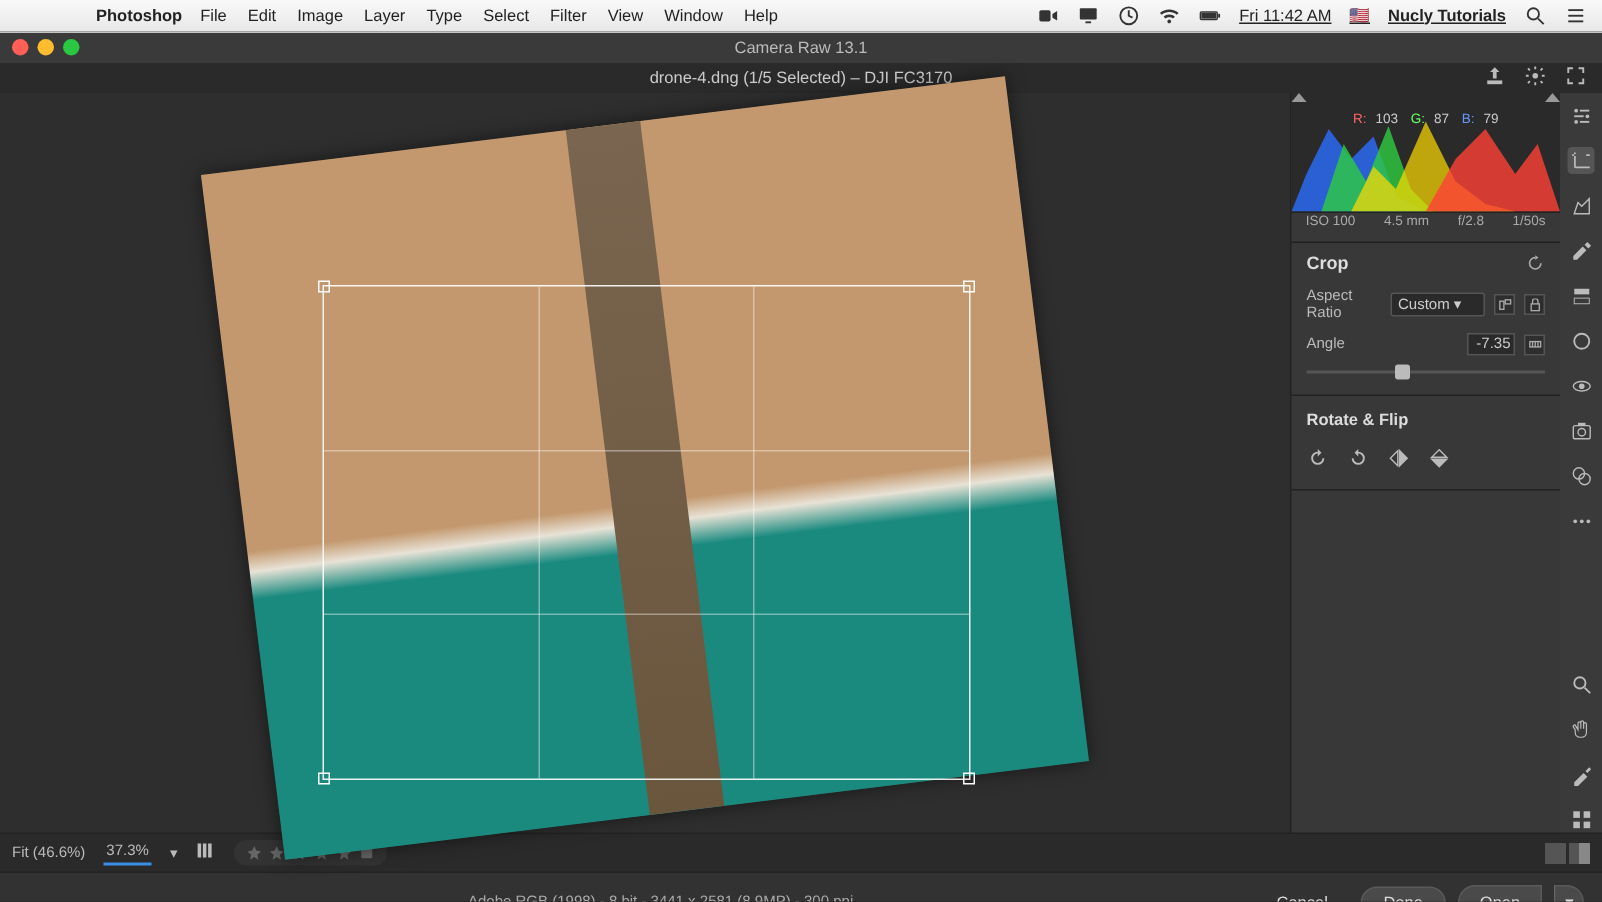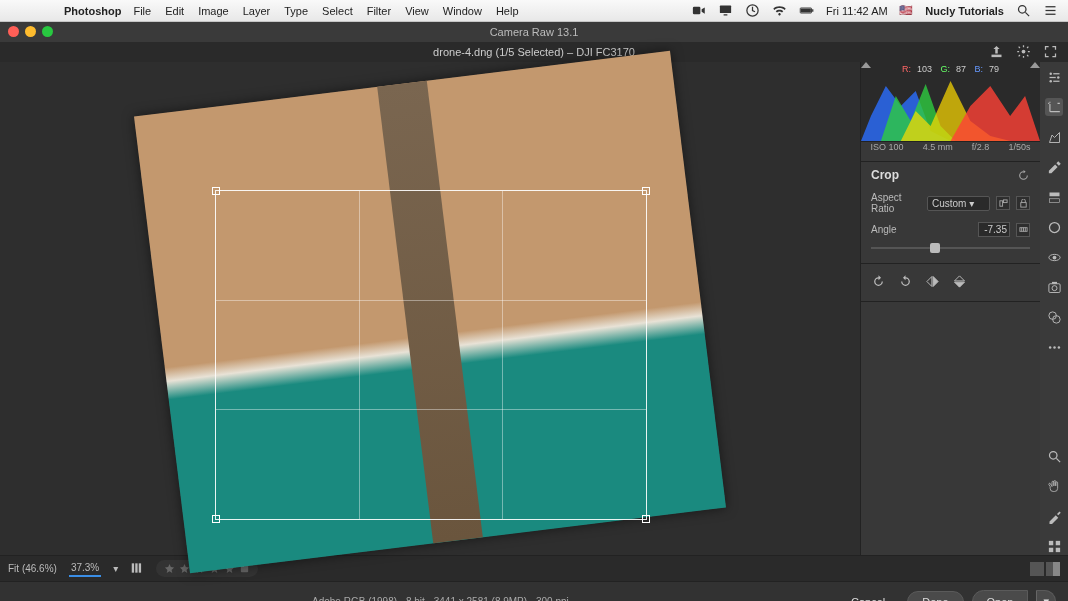--- a/index.html
+++ b/index.html
@@ -4,21 +4,21 @@
 <style>
 * { margin:0; padding:0; box-sizing:border-box; font-family:-apple-system,Helvetica,Arial,sans-serif; }
 body { width:1068px; height:601px; background:#1e1e1e; color:#ccc; font-size:11px; overflow:hidden; }
 
 
 .mac-menubar { height:22px; background:linear-gradient(#f9f9f9,#e8e8e8); display:flex; align-items:center; padding:0 10px; color:#222; border-bottom:1px solid #c5c5c5; }
 .mac-menubar .apple { font-size:14px; margin-right:10px; }
 .mac-menubar .app-name { font-weight:600; margin-right:12px;padding-left:44px; }
 .mac-menubar .menu-item { margin-right:14px; }
 .mac-menubar .spacer { flex:1; }
-.mac-menubar .right-item { margin-left:12px; display:flex; align-items:center; }
+.mac-menubar .right-item { margin-left:12px; display:flex; align-items:center;text-decoration:underline; }
 .mac-menubar svg { width:15px; height:15px; fill:#333; }
 
 
 .title-row { height:20px; background:#3a3a3a; text-align:center; line-height:20px; color:#bbb; font-size:11px; position:relative; }
 .title-row .left-lights { position:absolute; left:8px; top:4px; display:flex; gap:6px; }
 .light { width:11px; height:11px; border-radius:50%; }
 .light.r { background:#ff5f57; }
 .light.y { background:#febc2e; }
 .light.g { background:#28c840; }
 
@@ -38,21 +38,21 @@
 .gv { top:0; bottom:0; width:1px; } .gh { left:0; right:0; height:1px; }
 .gv1 { left:33.3%; } .gv2 { left:66.6%; }
 .gh1 { top:33.3%; } .gh2 { top:66.6%; }
 .handle { position:absolute; width:8px; height:8px; border:1px solid #fff; background:transparent; }
 .h-tl{top:-4px;left:-4px;} .h-tr{top:-4px;right:-4px;} .h-bl{bottom:-4px;left:-4px;} .h-br{bottom:-4px;right:-4px;}
 
 
 .right-panel { width:180px; background:#383838; display:flex; flex-direction:column; border-left:1px solid #222; }
 .histogram { height:80px; position:relative; background:#2a2a2a; border-bottom:1px solid #222; }
 .histo-svg { width:100%; height:65px; position:absolute; bottom:0; }
-.rgb-readout { position:absolute; top:2px; left:0; right:0; text-align:center; font-size:9px; }
+.rgb-readout { position:absolute; top:12px; left:0; right:0; text-align:center; font-size:9px; }
 .rgb-readout span { margin:0 3px; }
 .caret-l, .caret-r { position:absolute; top:0; width:0; height:0; border-left:5px solid transparent; border-right:5px solid transparent; border-bottom:6px solid #999; }
 .caret-l { left:0; } .caret-r { right:0; }
 
 .meta-row { height:20px; display:flex; justify-content:space-around; font-size:9px; color:#aaa; border-bottom:1px solid #222; }
 
 .section-head { display:flex; align-items:center; justify-content:space-between; padding:6px 10px; font-weight:600; font-size:12px; color:#ddd; }
 .section-head svg { width:13px; height:13px; fill:#aaa; }
 
 .row { display:flex; align-items:center; padding:4px 10px; gap:6px; font-size:10px; color:#bbb; }
@@ -271,20 +271,23 @@
     <div class="row" style="padding-top:0">
       <div class="slider">
           <div class="track"></div>
           <div class="thumb"></div>
         </div>
     </div>
 
 
     <div class="divider"></div>
 
+    <div class="section-head" style="font-size:11px;font-weight:600">
+      <span>Rotate &amp; Flip</span>
+    </div>
     <div class="rotate-row">
       <span><svg viewBox="0 0 24 24">
             <path d="M12 5a7 7 0 107 7h-2a5 5 0 11-5-5v3l4-4-4-4z"></path>
           </svg></span>
       <span><svg viewBox="0 0 24 24">
             <path d="M12 5a7 7 0 11-7 7h2a5 5 0 105-5v3L8 6l4-4z"></path>
           </svg></span>
       <span><svg viewBox="0 0 24 24">
             <path d="M11 4v16L3 12zM13 4v16l8-8z" fill="none" stroke="#bbb" stroke-width="1.5"></path>
             <path d="M13 4v16l8-8z"></path>

